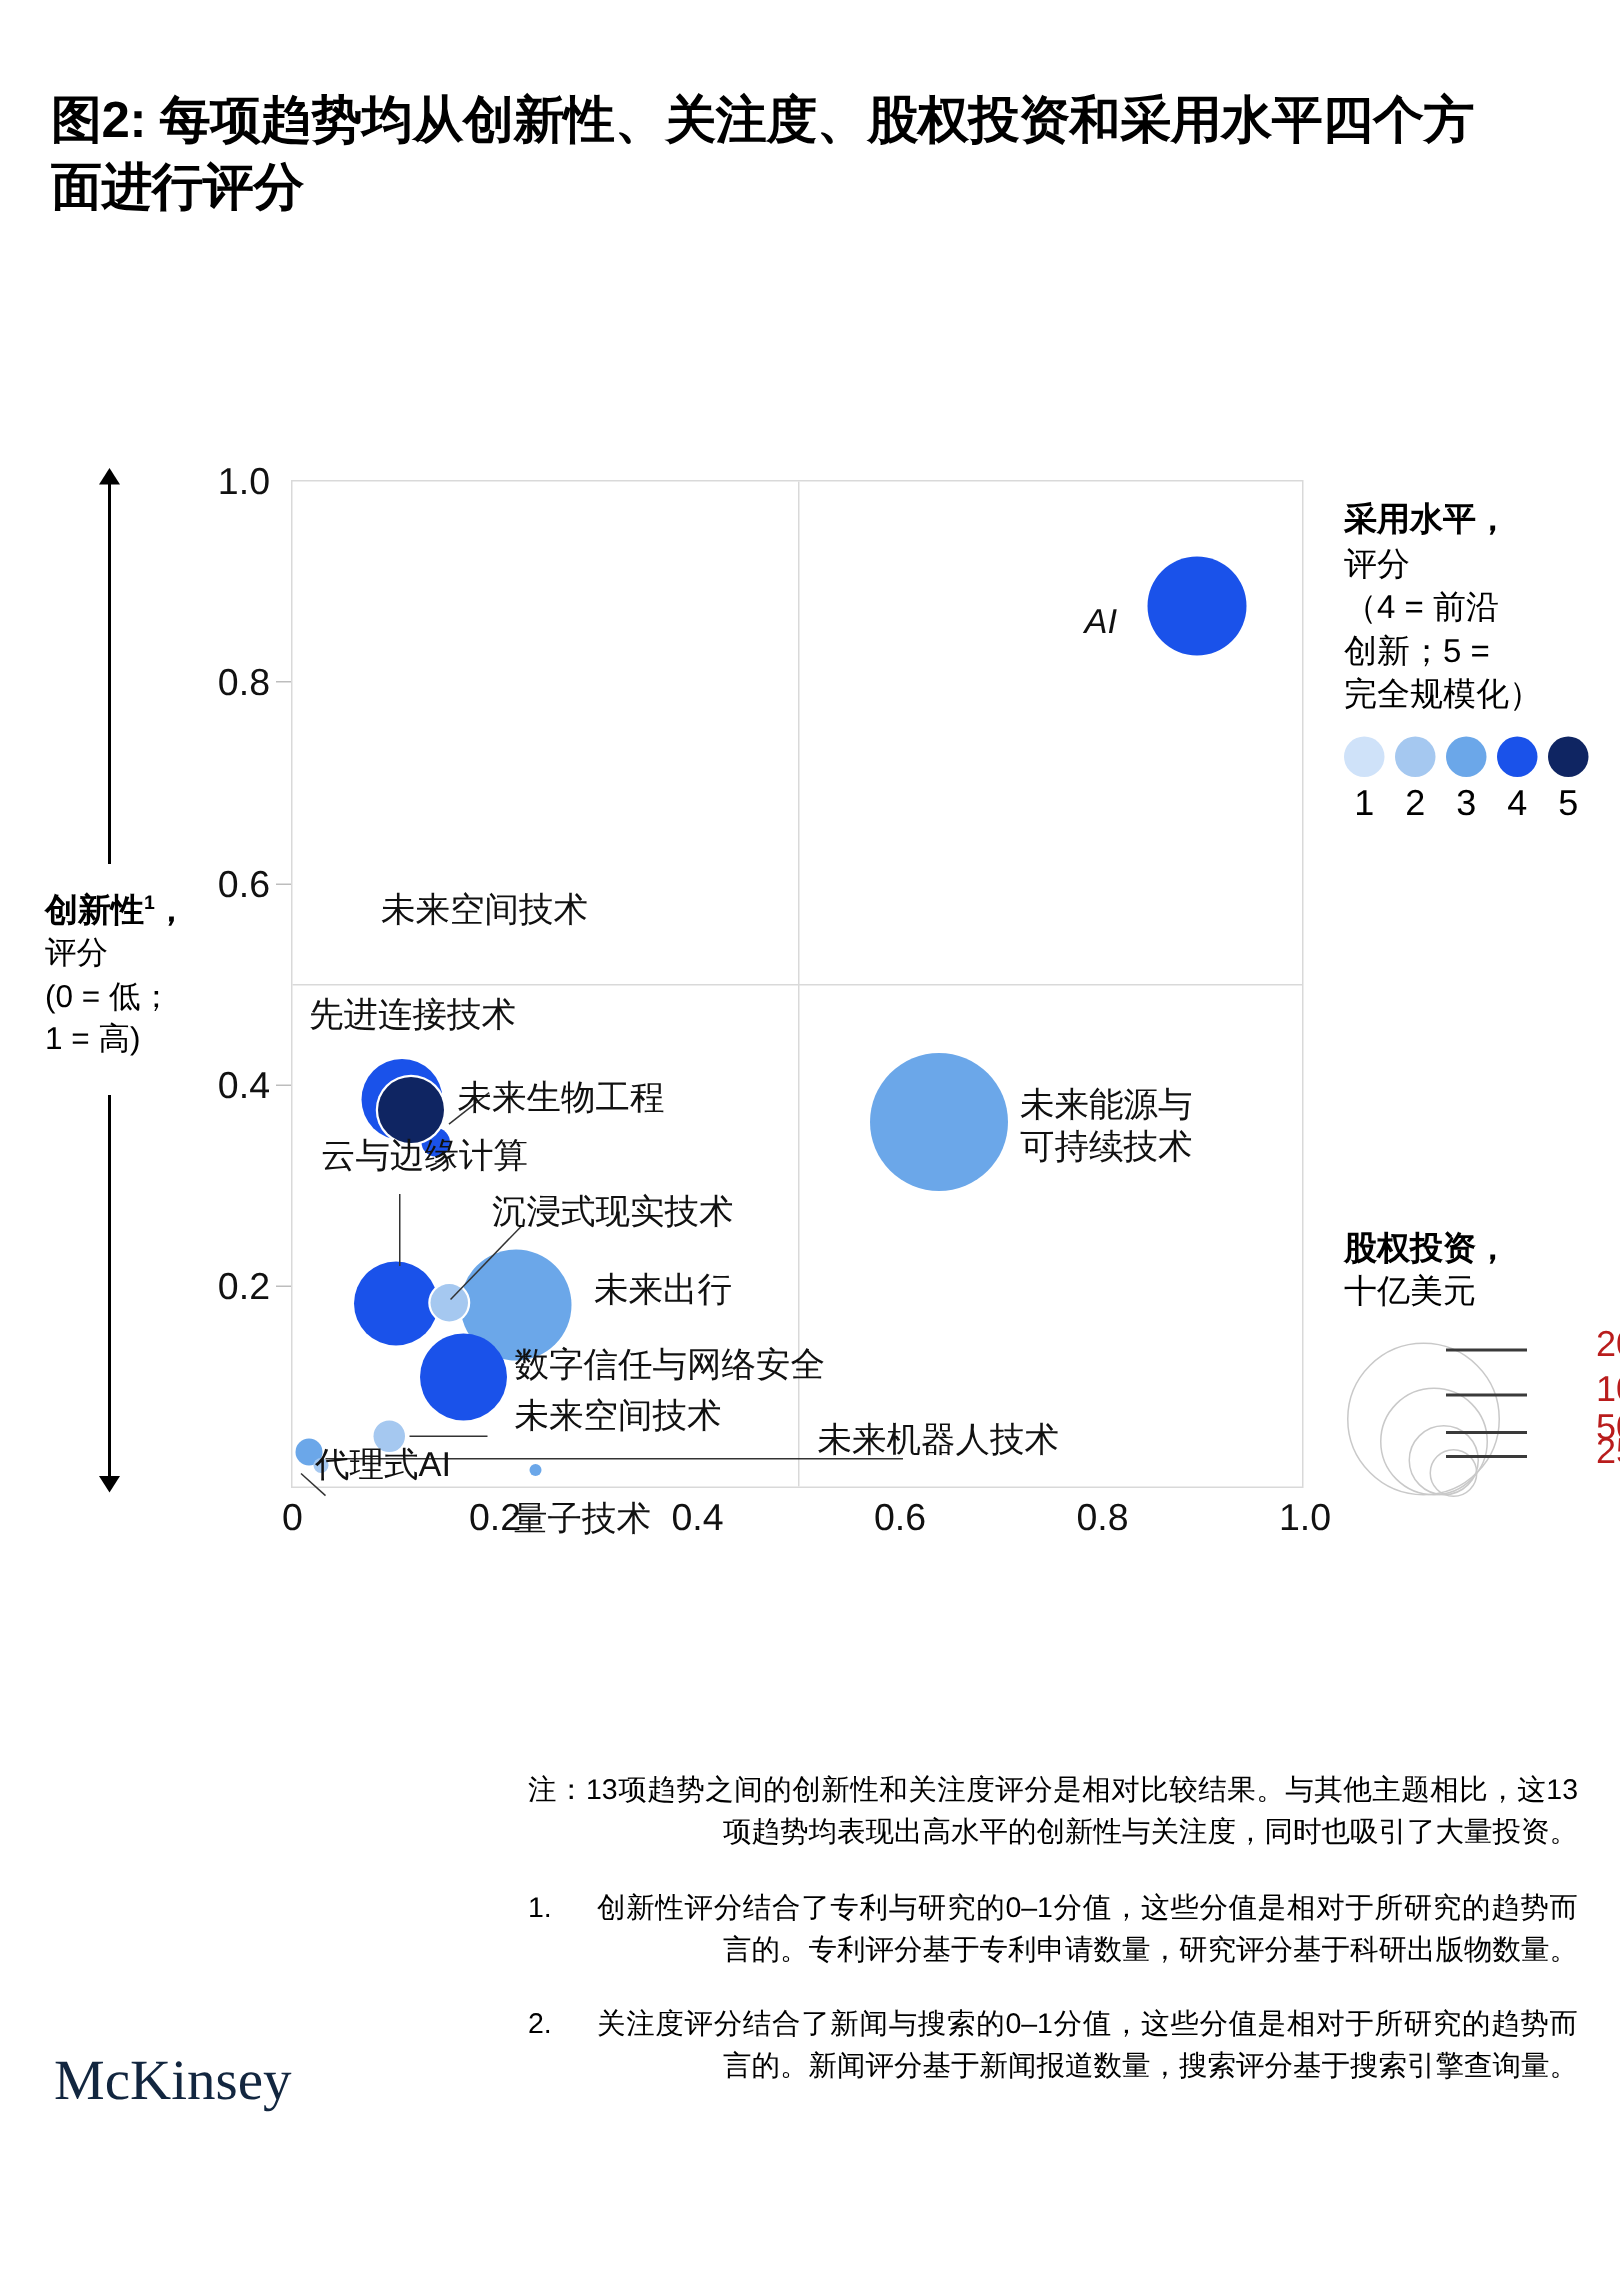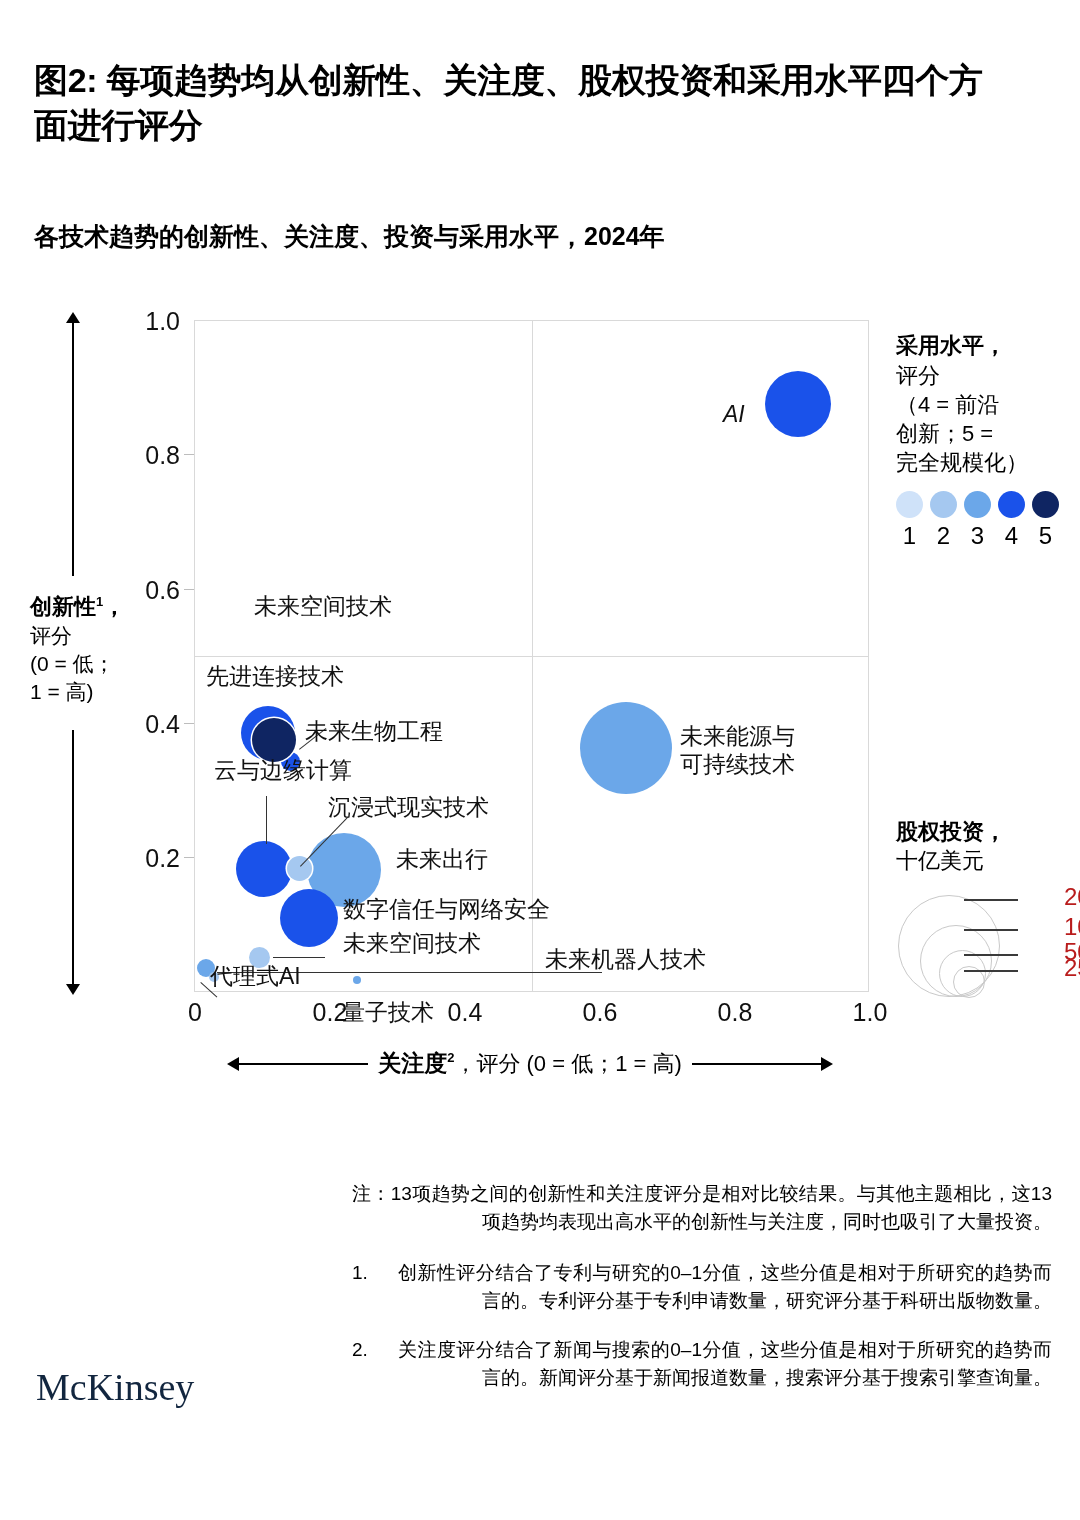--- a/index.html
+++ b/index.html
@@ -110,21 +110,20 @@
     color:#12263f;font-size:38px;line-height:1.12;
   }
   .logo .l2{padding-left:38px;}
 </style>
 </head>
 <body>
 
 <div class="page">
 
   <div class="exhibit-title">图2: 每项趋势均从创新性、关注度、股权投资和采用水平四个方面进行评分</div>
-  <div class="chart-subtitle">各技术趋势的创新性、关注度、投资与采用水平，2024年</div>
 
   <div class="yarrow" style="top:322px;height:254px;">
     <div class="head up"></div>
   </div>
   <div class="yarrow" style="top:730px;height:255px;">
     <div class="head dn"></div>
   </div>
   <div class="ylab">
     <div><b><span>创新性</span><sup>1</sup><span>，</span></b></div>
     <div>评分</div>
@@ -187,29 +186,20 @@
   <div class="dlabel" style="left:342px;top:962px;margin-top:36px;">量子技术</div>
   <div class="dlabel" style="left:545px;top:945px;">未来机器人技术</div>
 
   <div class="xtick" style="left:160px;top:998px;">0</div>
   <div class="xtick" style="left:295px;top:998px;">0.2</div>
   <div class="xtick" style="left:430px;top:998px;">0.4</div>
   <div class="xtick" style="left:565px;top:998px;">0.6</div>
   <div class="xtick" style="left:700px;top:998px;">0.8</div>
   <div class="xtick" style="left:835px;top:998px;">1.0</div>
 
-  <div class="xaxis-title">
-    <div class="xline l">
-        <span class="ah"></span>
-      </div>
-    <div><b><span>关注度</span><sup>2</sup></b><span>，评分 (0 = 低；1 = 高)</span></div>
-    <div class="xline r">
-        <span class="ah"></span>
-      </div>
-  </div>
 
   <div class="legend-color">
     <div class="t1">采用水平，</div>
     <div class="t2">评分</div>
     <div class="t2">（4 = 前沿</div>
     <div class="t2">创新；5 =</div>
     <div class="t2">完全规模化）</div>
     <div class="swatches">
       <div class="sw" style="background:#cfe2f9;"></div>
       <div class="sw" style="background:#a5c8f0;"></div>

